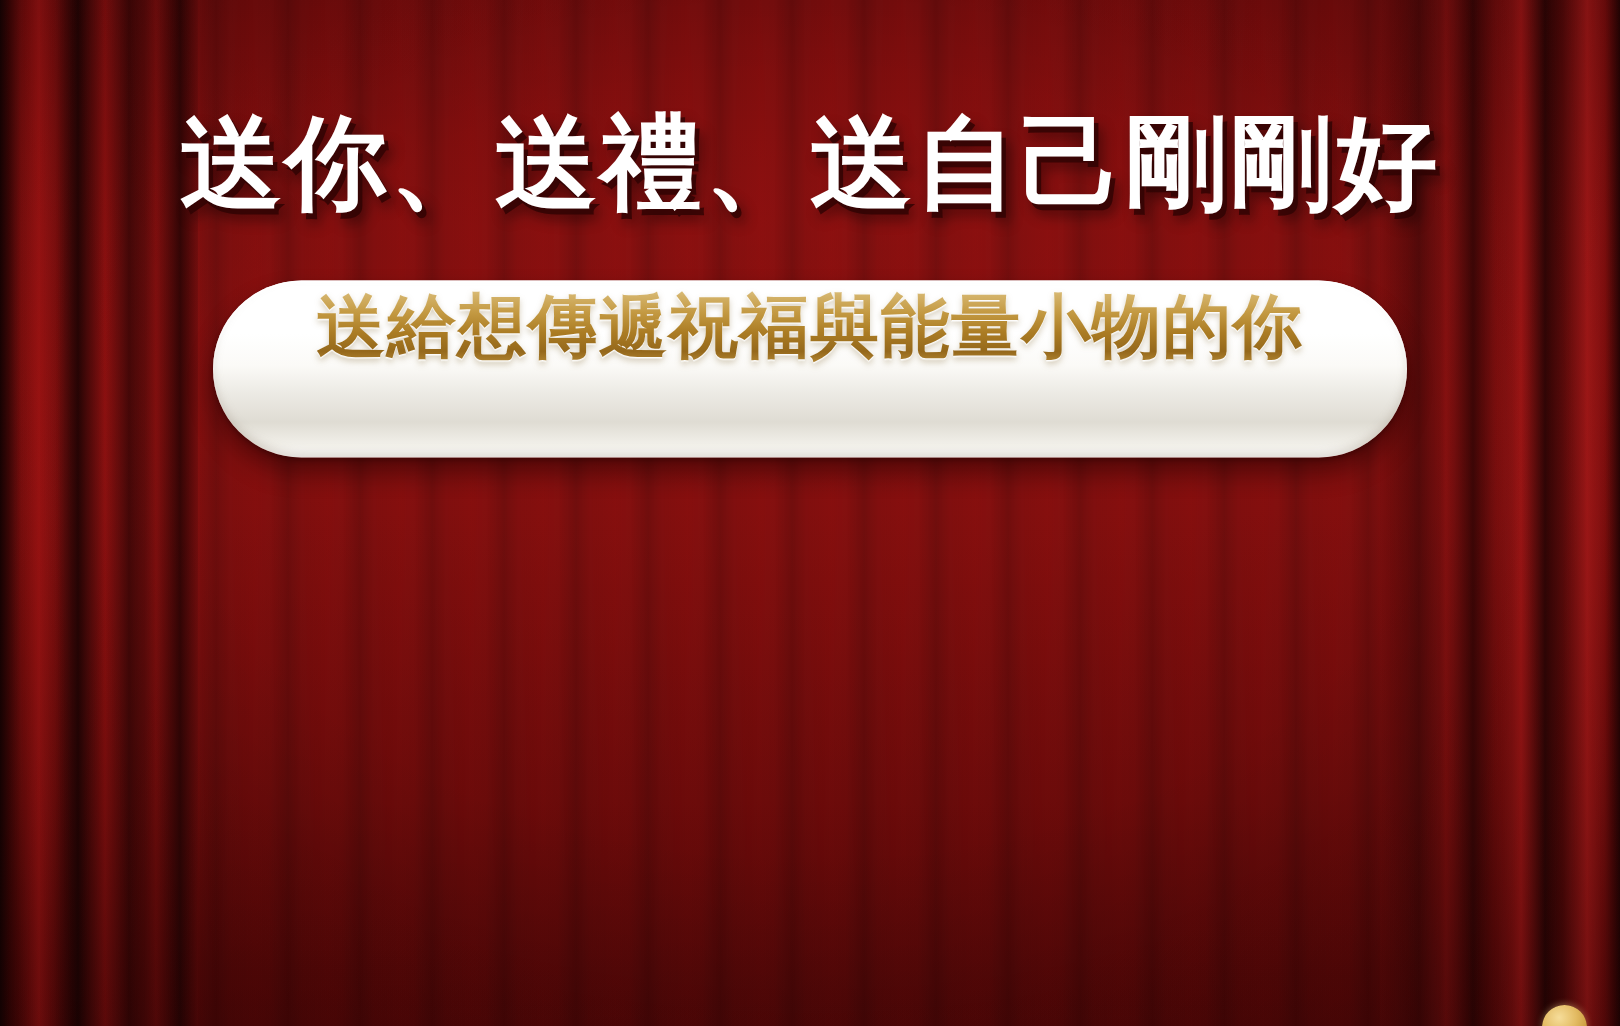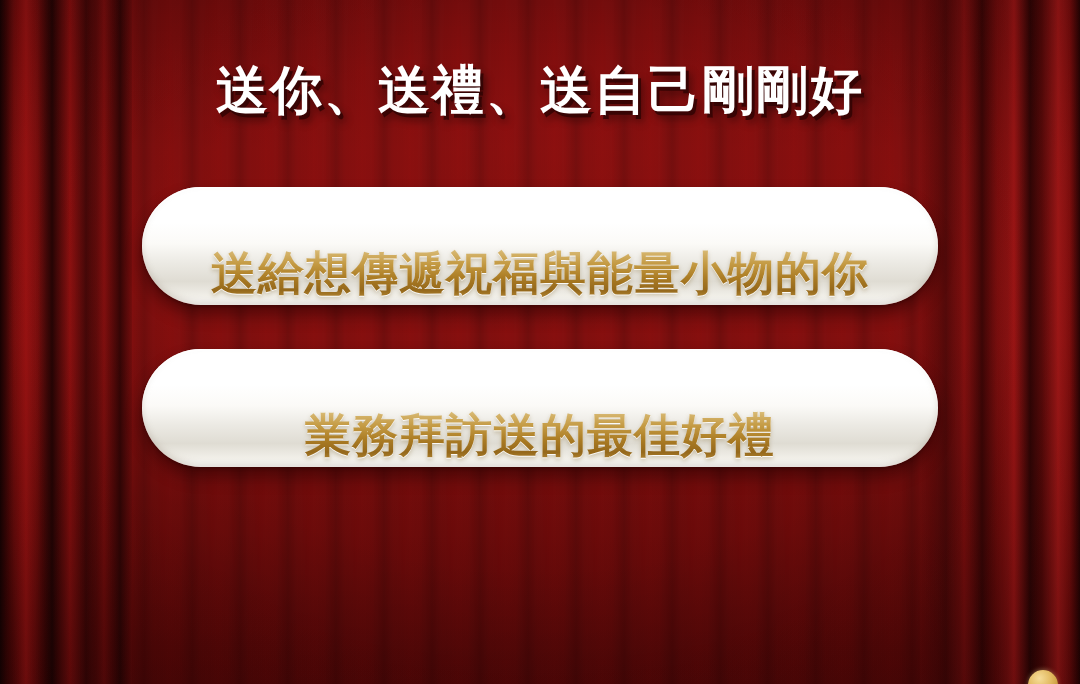--- a/index.html
+++ b/index.html
@@ -103,21 +103,21 @@
   }
 
   
   .headline {
     position: absolute;
     left: 0;
     right: 0;
     top: 26px;
     text-align: center;
     color: #ffffff;
-    font-size: 52px;
+    font-size: 68px;
     font-weight: 700;
     letter-spacing: 2px;
     line-height: 1.12;
     white-space: nowrap;
     text-shadow:
       3px 4px 0 rgba(45, 3, 3, 0.78),
       5px 7px 9px rgba(0, 0, 0, 0.45);
   }
 
   
@@ -127,21 +127,21 @@
     top: 187px;
     width: 796px;
   }
 
   .pill {
     position: relative;
     height: 118px;
     border-radius: 59px;
     margin-bottom: 44px;
     display: flex;
-    align-items: flex-end;
+    align-items: flex-start;
     justify-content: center;
     background:
       linear-gradient(to bottom,
         #ffffff 0%,
         #ffffff 30%,
         #fbfaf7 48%,
         #eceae4 64%,
         #dfdcd3 80%,
         #f2f0ea 93%,
         #ffffff 100%);
@@ -206,22 +206,19 @@
   <div class="curtain-vignette"></div>
 
   <h1 class="headline">送你、送禮、送自己剛剛好</h1>
 
   <div class="pill-stack">
 
     <div class="pill">
       <span class="pill-label">送給想傳遞祝福與能量小物的你</span>
     </div>
 
-    <div class="pill">
-      <span class="pill-label">業務拜訪送的最佳好禮</span>
-    </div>
 
 
   </div>
 
   <div class="gold-orb"></div>
 
 </div>
 
 </body></html>

